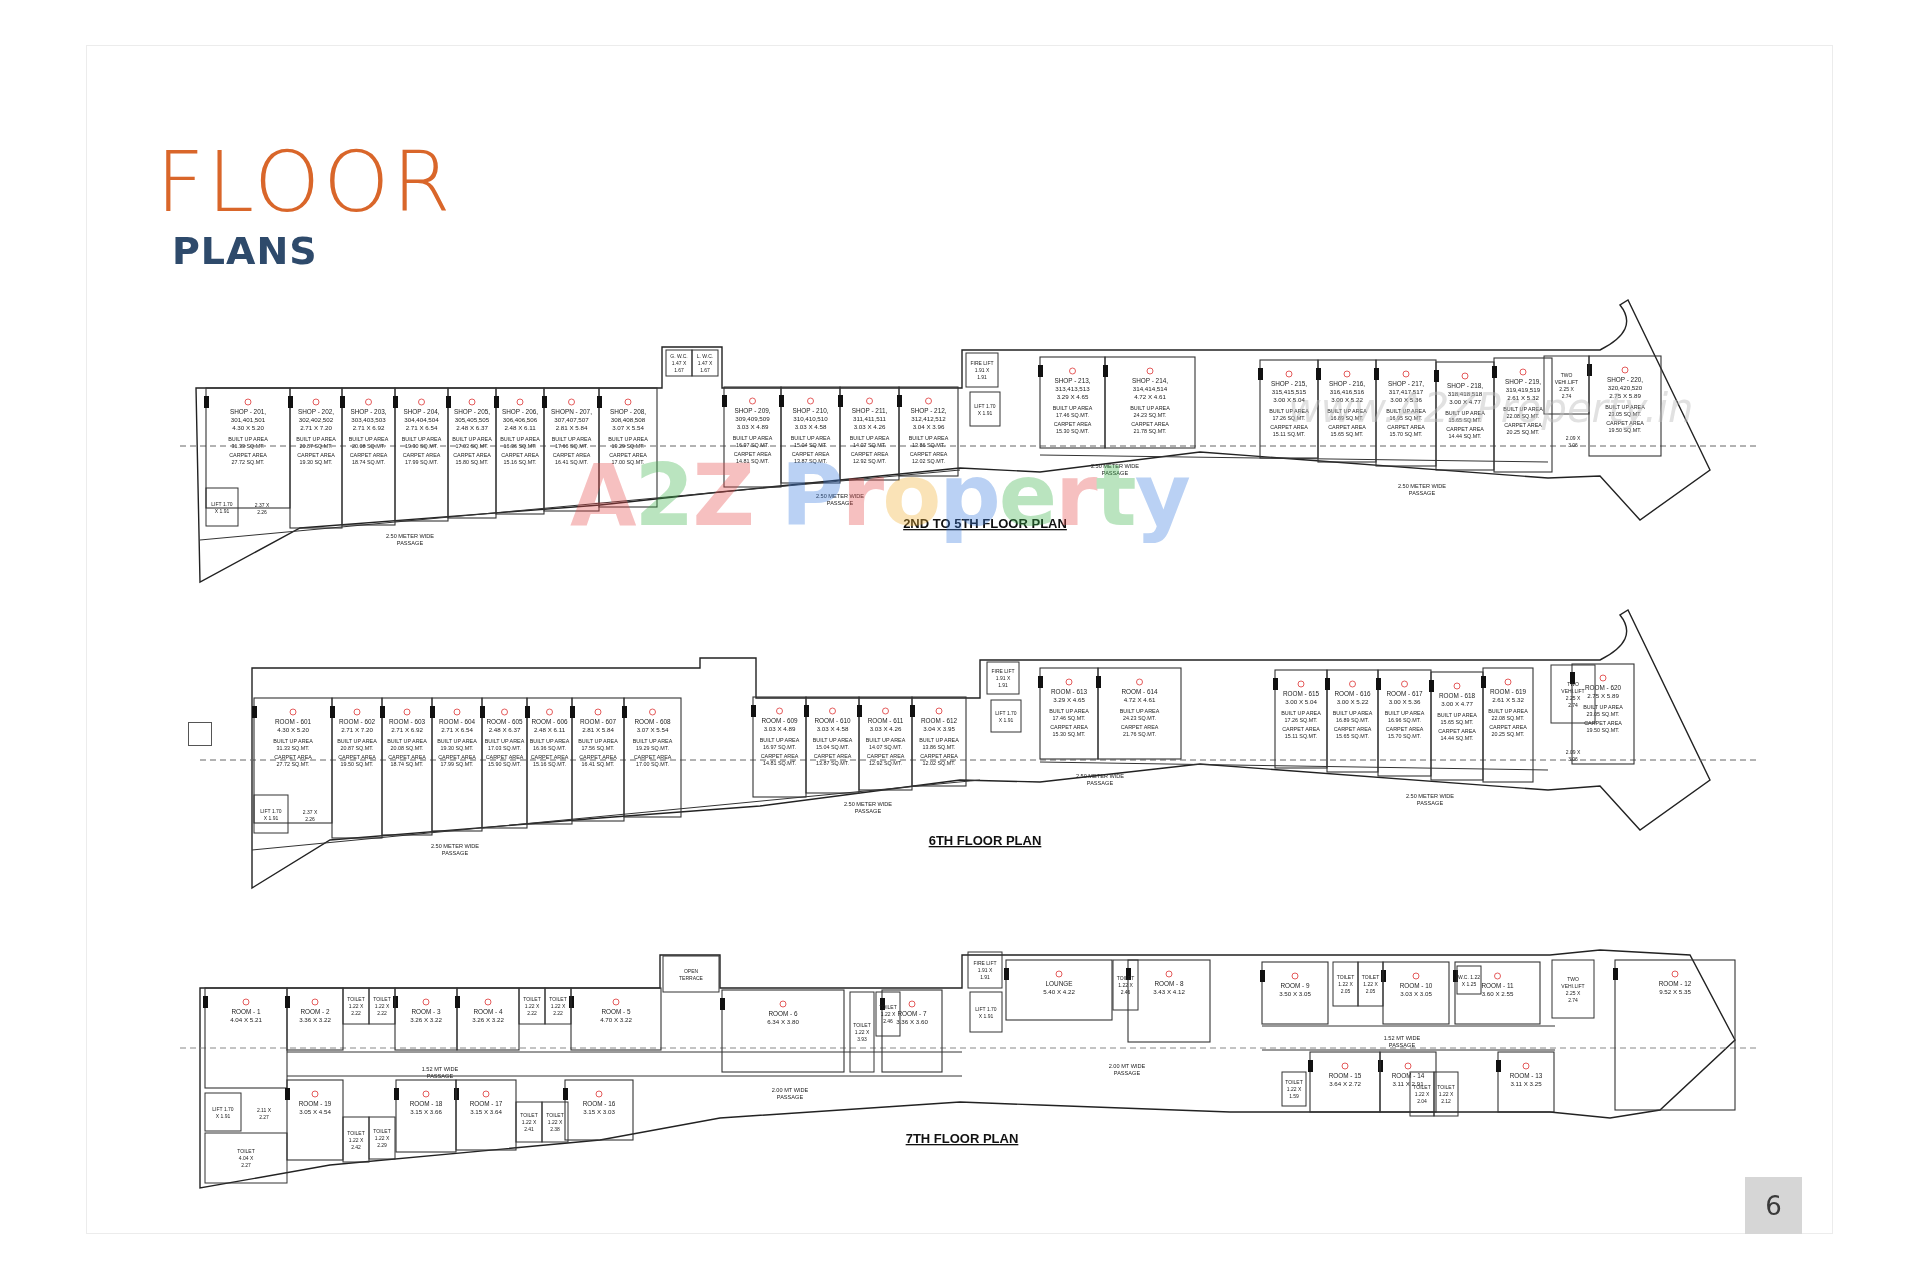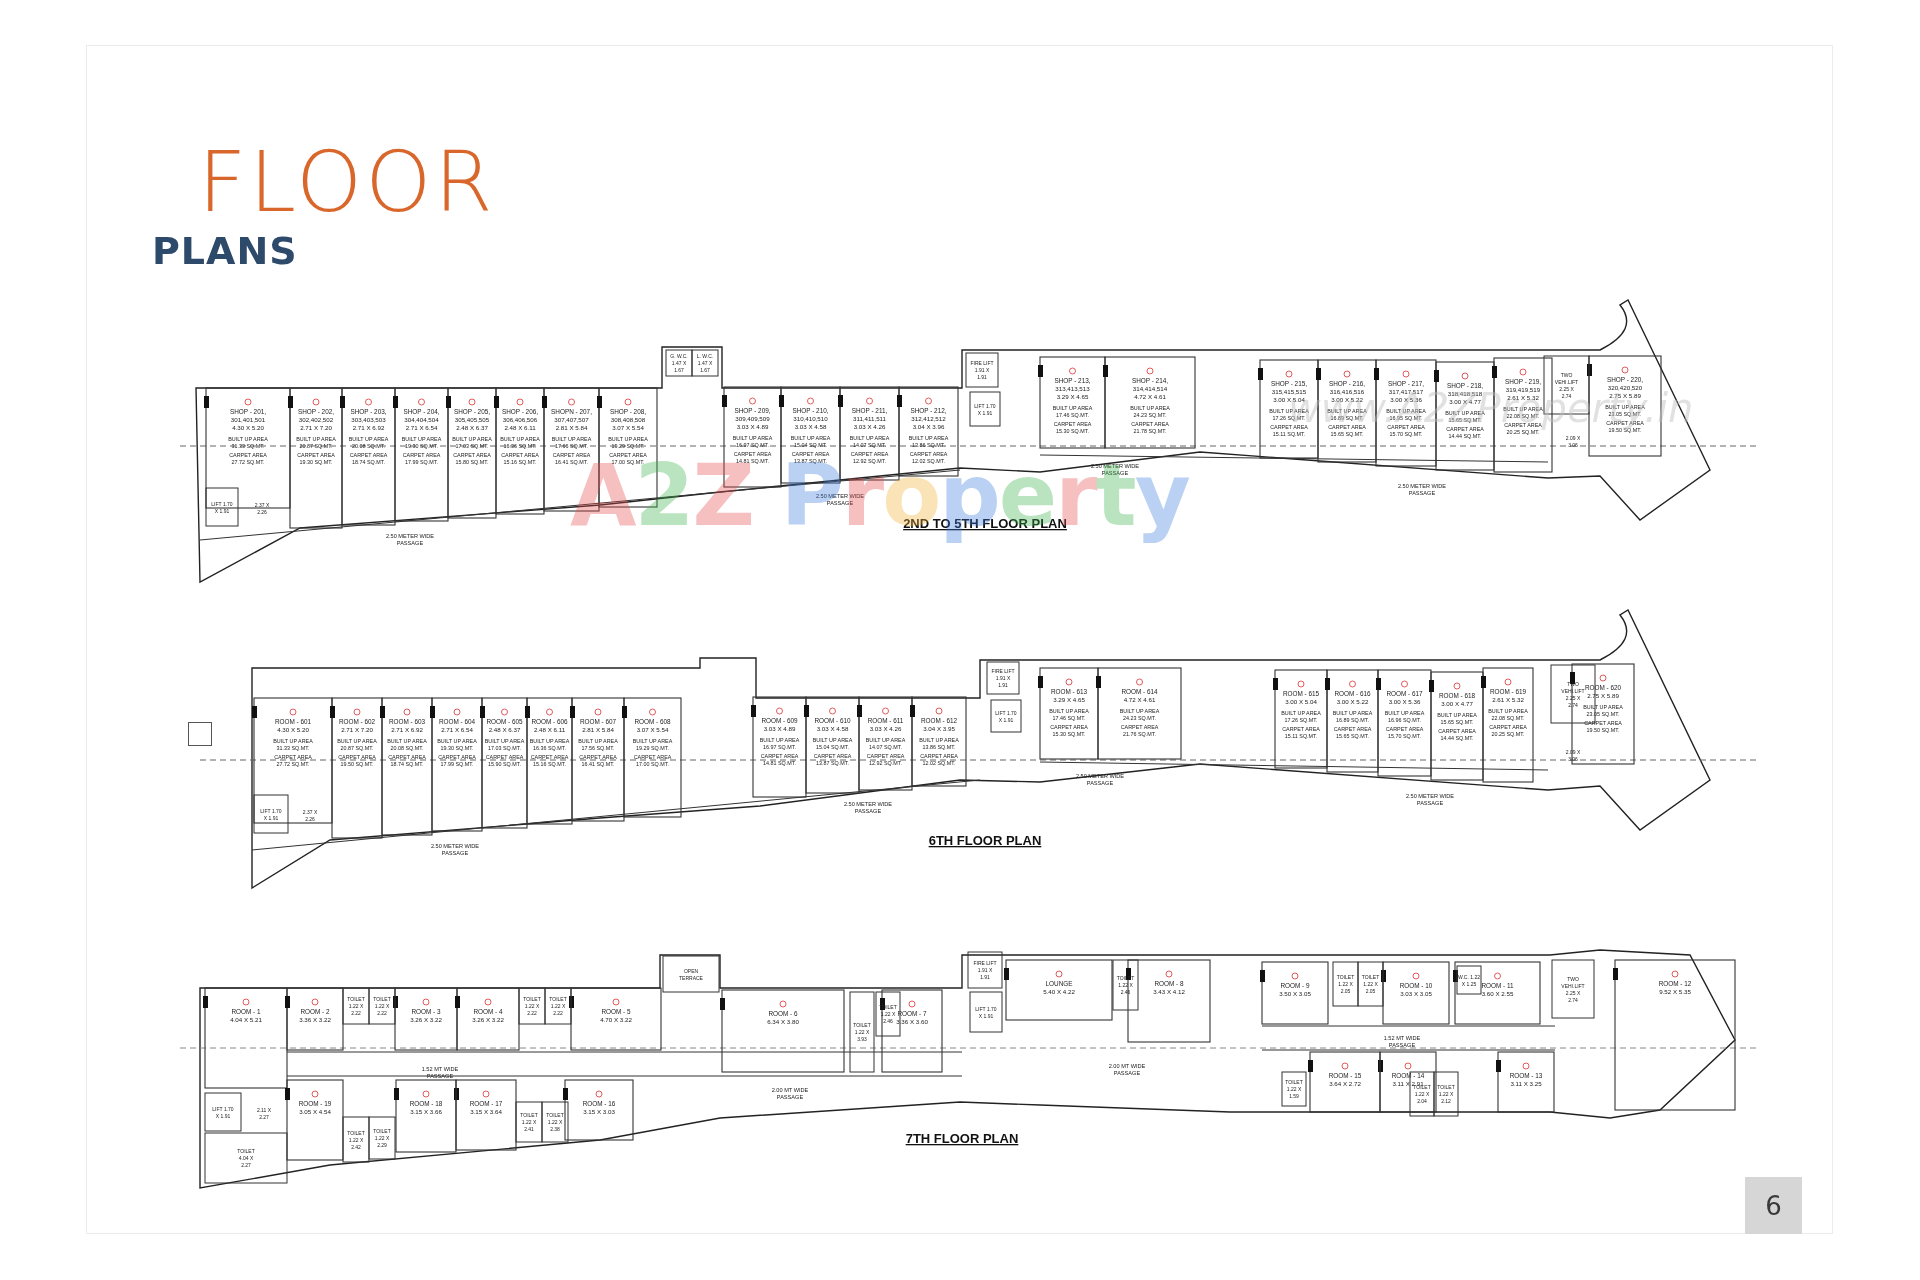--- a/index.html
+++ b/index.html
@@ -1,19 +1,19 @@
 <!DOCTYPE html>
 <html><head>
 <meta charset="utf-8">
 <style>
   html,body{margin:0;padding:0;background:#ffffff;}
   body{width:1920px;height:1280px;position:relative;overflow:hidden;font-family:"Liberation Sans",sans-serif;}
   .page{position:absolute;left:86px;top:45px;width:1747px;height:1189px;border:1px solid #ececec;box-sizing:border-box;background:#fff;}
-  .title-main{position:absolute;left:156px;top:140px;font-family:"DejaVu Sans",sans-serif;font-weight:200;font-size:84px;letter-spacing:3px;color:#d9662a;line-height:1;margin-left:42px;-webkit-text-stroke:0px;}
-  .title-sub{position:absolute;left:152px;top:232px;font-family:"DejaVu Sans",sans-serif;font-weight:bold;font-size:38px;color:#2e4a6b;line-height:1;letter-spacing:1px;}
+  .title-main{position:absolute;left:156px;top:140px;font-family:"DejaVu Sans",sans-serif;font-weight:200;font-size:84px;letter-spacing:3px;color:#d9662a;line-height:1;-webkit-text-stroke:0px;}
+  .title-sub{position:absolute;left:172px;top:232px;font-family:"DejaVu Sans",sans-serif;font-weight:bold;font-size:38px;color:#2e4a6b;line-height:1;letter-spacing:1px;}
   .page-num{position:absolute;left:1745px;top:1177px;width:57px;height:57px;background:#d6d6d6;color:#3a3a3a;font-family:"DejaVu Sans",sans-serif;font-size:26px;display:flex;align-items:center;justify-content:center;}
   svg.plan{position:absolute;left:0;top:0;}
   .wm-a2z{position:absolute;left:545px;top:452px;font-family:"DejaVu Sans",sans-serif;font-weight:bold;font-size:86px;letter-spacing:-2px;line-height:1;opacity:0.35;white-space:nowrap;padding-left:25px;}
   .wm-url{position:absolute;left:1288px;top:388px;font-family:"DejaVu Sans",sans-serif;font-size:40px;color:#bdbdbd;opacity:0.45;line-height:1;white-space:nowrap;font-style:italic;}
   .ref-box{position:absolute;left:188px;top:722px;width:22px;height:22px;border:1px solid #555;}
 </style>
 </head>
 <body>
 
 <div class="page"></div>

